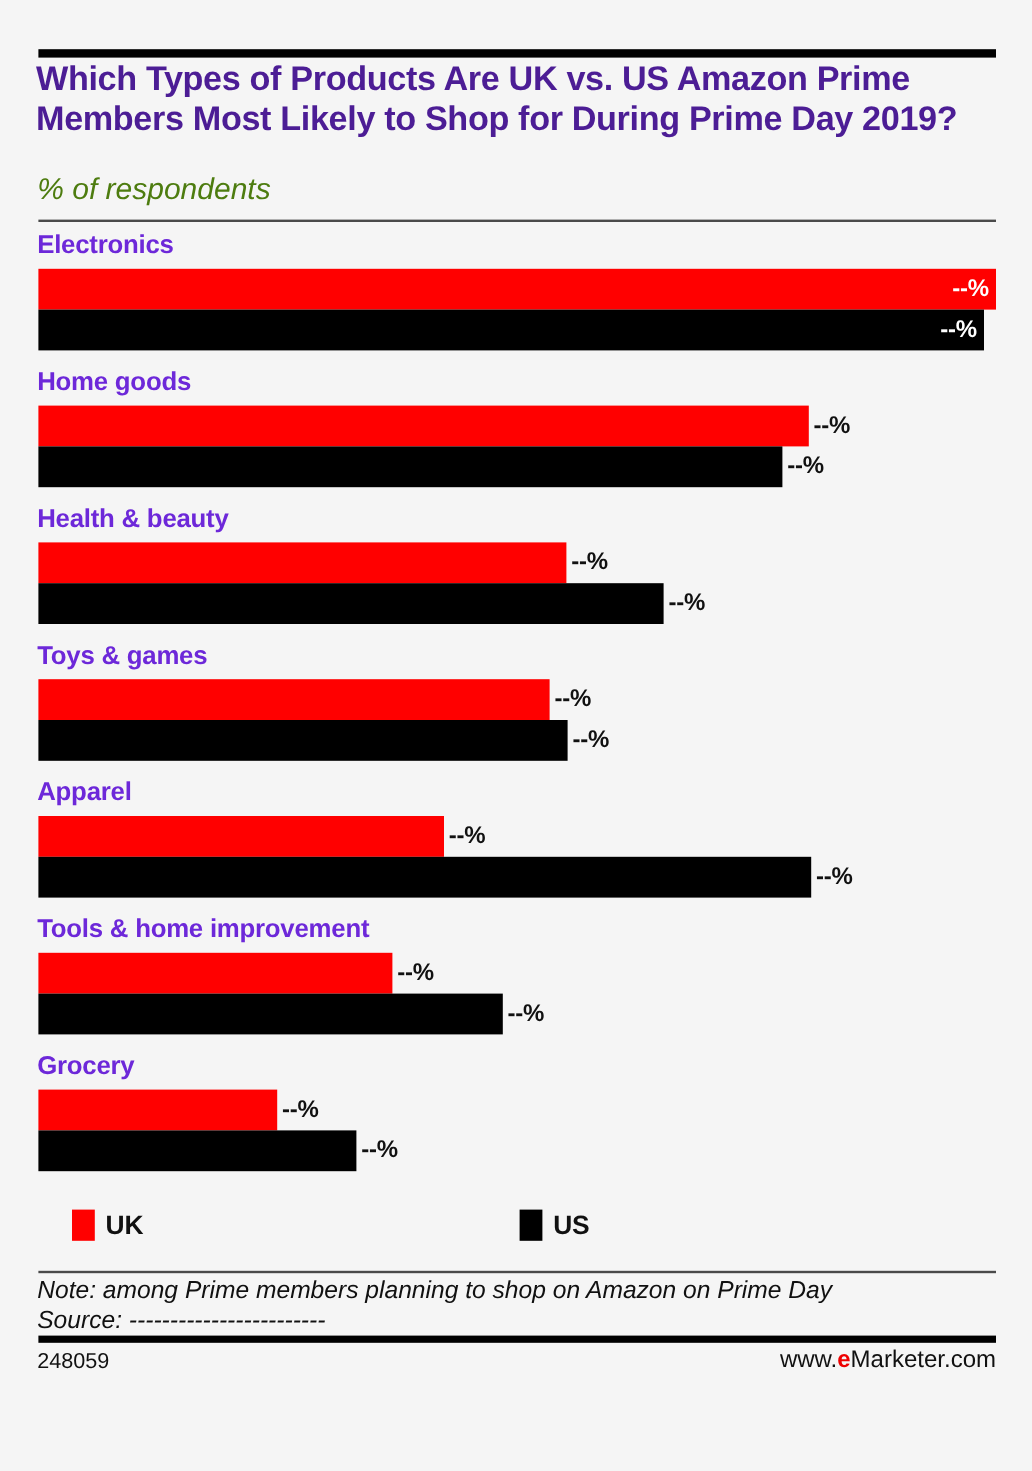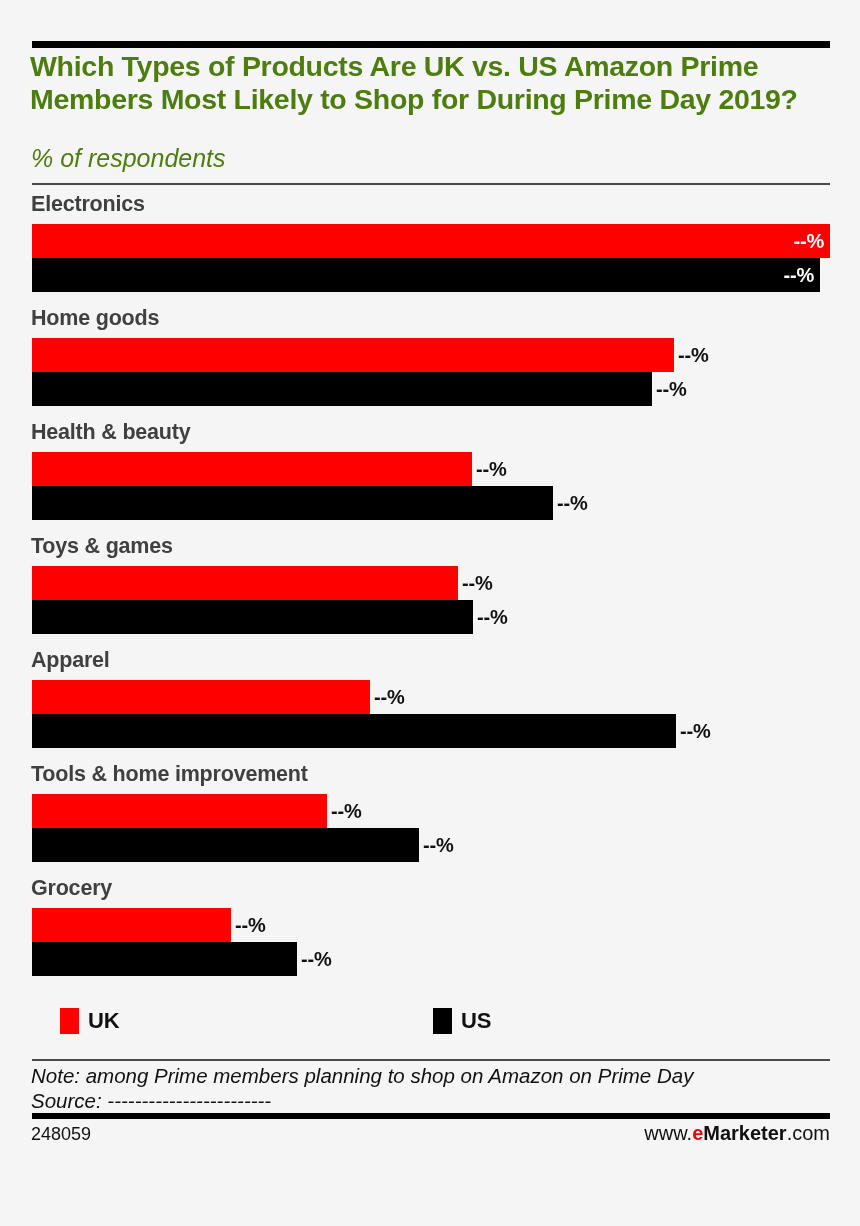--- a/index.html
+++ b/index.html
@@ -26,21 +26,21 @@
   .rule-top {
     position: absolute;
     left: 32px; top: 41px;
     width: 798px; height: 7px;
     background: #000;
   }
   .title {
     position: absolute;
     left: 30px; top: 50px;
     width: 806px;
-    color: #4d7c0f;
+    color: #4c1d95;
     font-size: 28.5px;
     font-weight: bold;
     line-height: 1.165;
     letter-spacing: -0.3px;
     font-stretch: condensed;
   }
   .subtitle {
     position: absolute;
     left: 31px; top: 145px;
     width: 800px;
@@ -64,21 +64,21 @@
   }
   .group {
     position: relative;
     height: 114px;
   }
   .cat-label {
     position: absolute;
     left: 31px; top: 0px;
     font-size: 21.5px;
     font-weight: bold;
-    color: #404040;
+    color: #6d28d9;
     letter-spacing: -0.2px;
     white-space: nowrap;
     font-stretch: condensed;
   }
   .bar-row {
     position: absolute;
     left: 32px;
     height: 34px;
   }
   .bar-row.uk { top: 32px; }
@@ -166,21 +166,21 @@
     color: #111;
   }
   .brand {
     position: absolute;
     right: 30px; top: 1122px;
     font-size: 20px;
     color: #111;
     white-space: nowrap;
   }
   .brand .e { color: #ee0000; font-weight: bold; }
-  .brand .marketer { font-weight: bold; text-align: center; }
+  .brand .marketer { font-weight: normal; text-align: center; }
 </style>
 </head>
 <body>
 
 <div class="page">
 
   <div class="rule-top"></div>
 
   <div class="title">Which Types of Products Are UK vs. US Amazon Prime Members Most Likely to Shop for During Prime Day 2019?</div>
 

